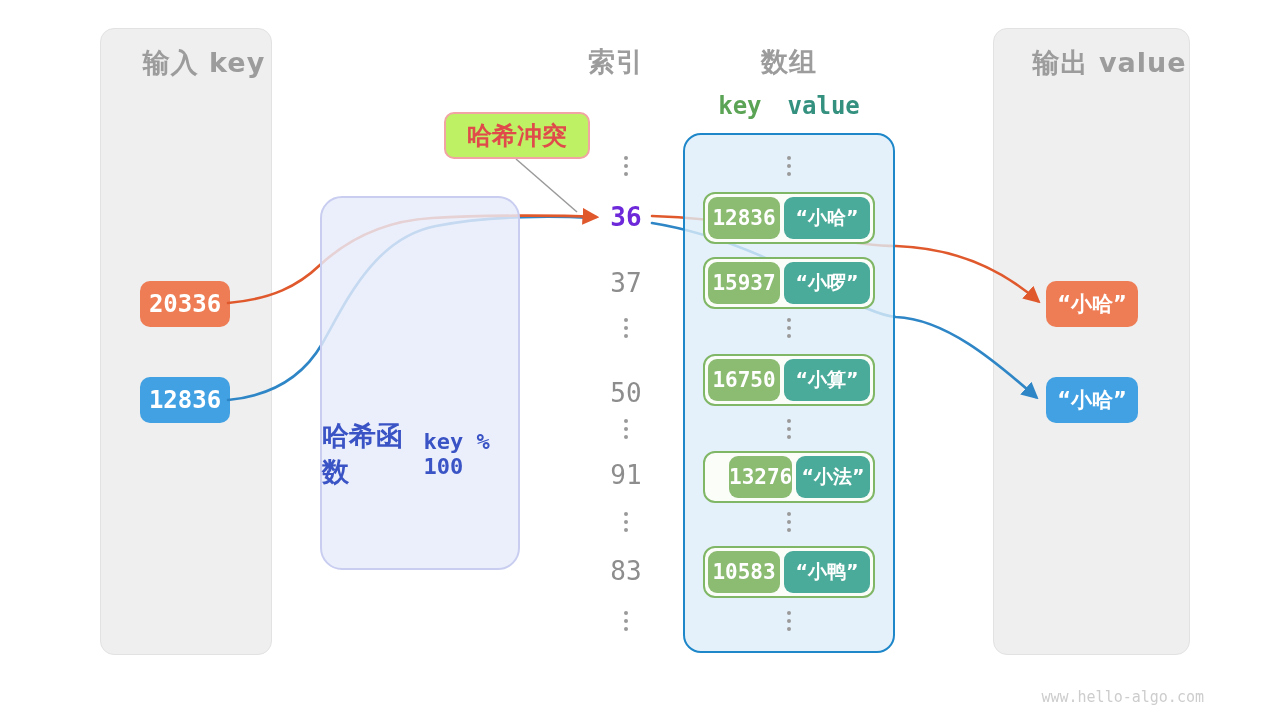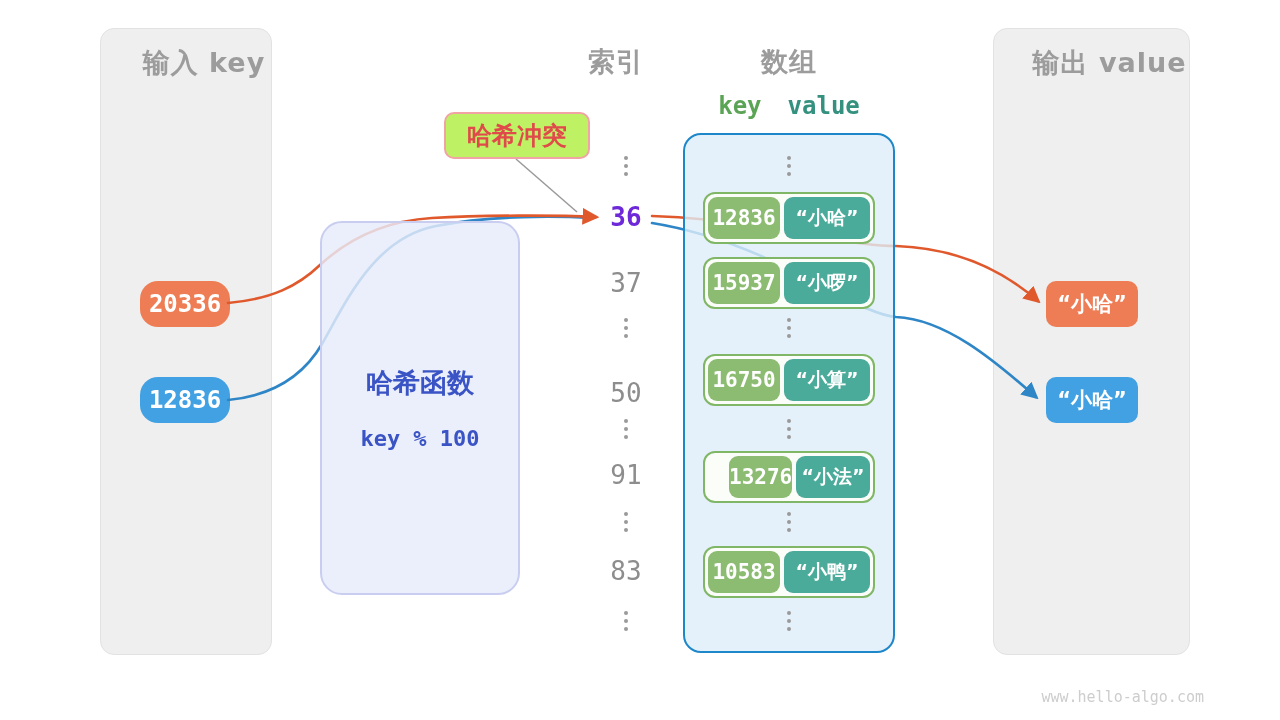--- a/index.html
+++ b/index.html
@@ -16,41 +16,41 @@
     background:#efefef;border:1px solid #e2e2e2;border-radius:14px;
     z-index:1;
   }
   .panel-title{
     position:absolute;top:16px;left:0;right:0;text-align:center;
     font-size:27px;font-weight:bold;color:#9c9c9c;letter-spacing:1px;padding-left:36px;
   }
 
   
   .keybox{
-    width:90px;height:46px;border-radius:18px;z-index:2;
+    width:90px;height:46px;border-radius:10px;z-index:2;
     display:flex;align-items:center;justify-content:center;
     color:#fff;font-size:24px;font-weight:bold;
   }
   .outbox{
     width:92px;height:46px;border-radius:10px;z-index:2;
     display:flex;align-items:center;justify-content:center;
     color:#fff;font-size:21px;font-weight:bold;
   }
   .bg-orange{background:#ee7d55;}
   .bg-blue{background:#41a1e3;}
 
   
   svg.lines{position:absolute;left:0;top:0;z-index:3;pointer-events:none;}
 
   
   .hashbox{
     left:320px;top:196px;width:200px;height:374px;border-radius:22px;
     background:rgba(231,235,250,0.82);border:2px solid #c9cef0;
-    z-index:4;display:flex;flex-direction:column;align-items:center;
-    box-sizing:border-box;padding-top:142px;gap:25px;margin-top:25px;
+    z-index:4;display:flex;align-items:center;
+    box-sizing:border-box;padding-top:142px;gap:16px;
   }
   .hash-title{font-size:27px;font-weight:bold;color:#3a53c5;}
   .hash-formula{font-size:22px;font-weight:bold;color:#3a53c5;}
 
   
   .collision{
     left:444px;top:112px;width:146px;height:47px;border-radius:10px;
     background:#bef264;border:2px solid #f2a3a3;z-index:5;
     display:flex;align-items:center;justify-content:center;
     font-size:25px;font-weight:bold;color:#e04a4a;box-sizing:border-box;

